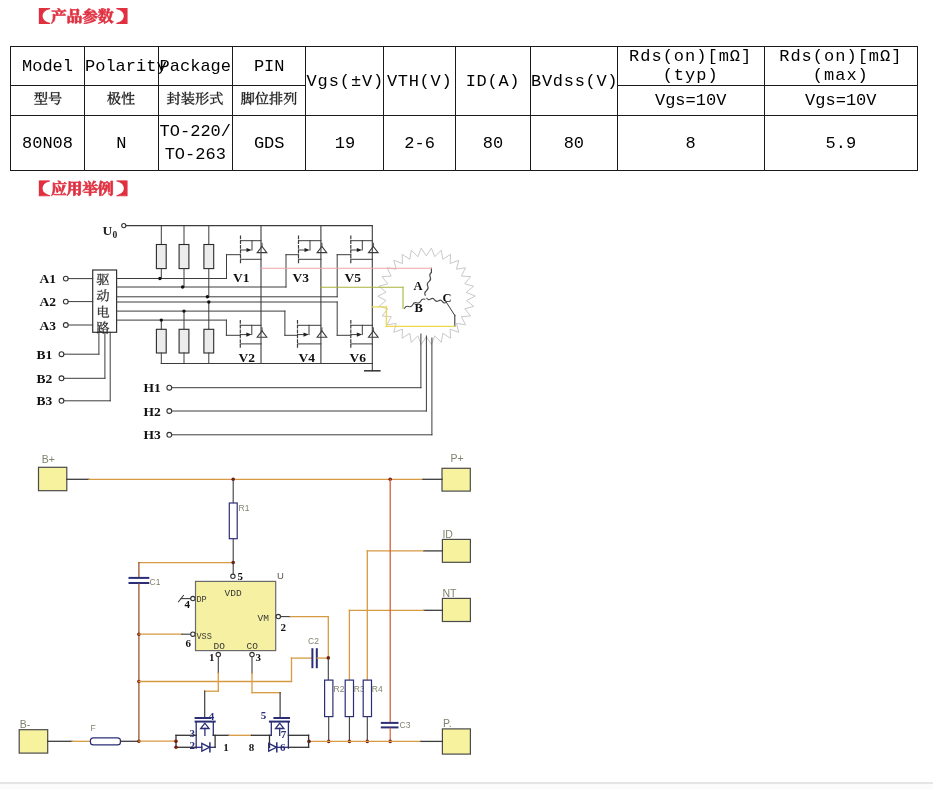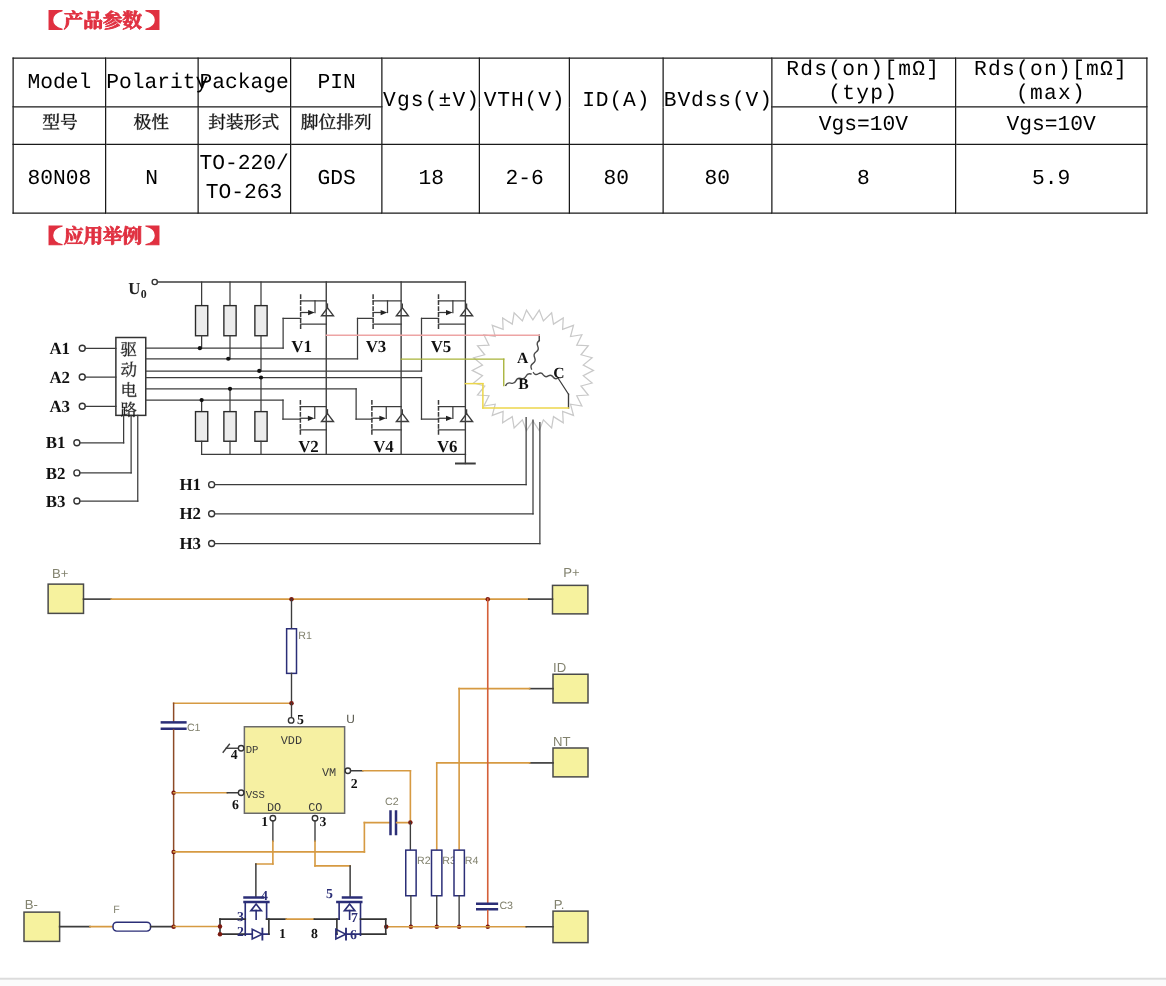--- a/index.html
+++ b/index.html
@@ -598,21 +598,21 @@
               <use href="#r11" transform="translate(49.2,1.2) scale(0.142)" fill="#111" stroke="#111" stroke-width="2.2"></use>
             </svg></td>
  <td>Vgs=10V</td>
           <td>Vgs=10V</td>
 </tr>
 <tr class="data">
  <td>80N08</td>
           <td>N</td>
           <td>TO-220/<br>TO-263</td>
           <td>GDS</td>
-          <td>18</td>
+          <td>19</td>
           <td>2-6</td>
           <td>80</td>
           <td>80</td>
           <td>8</td>
           <td>5.9</td>
 </tr>
 </tbody>
     </table>
 
 </div>

